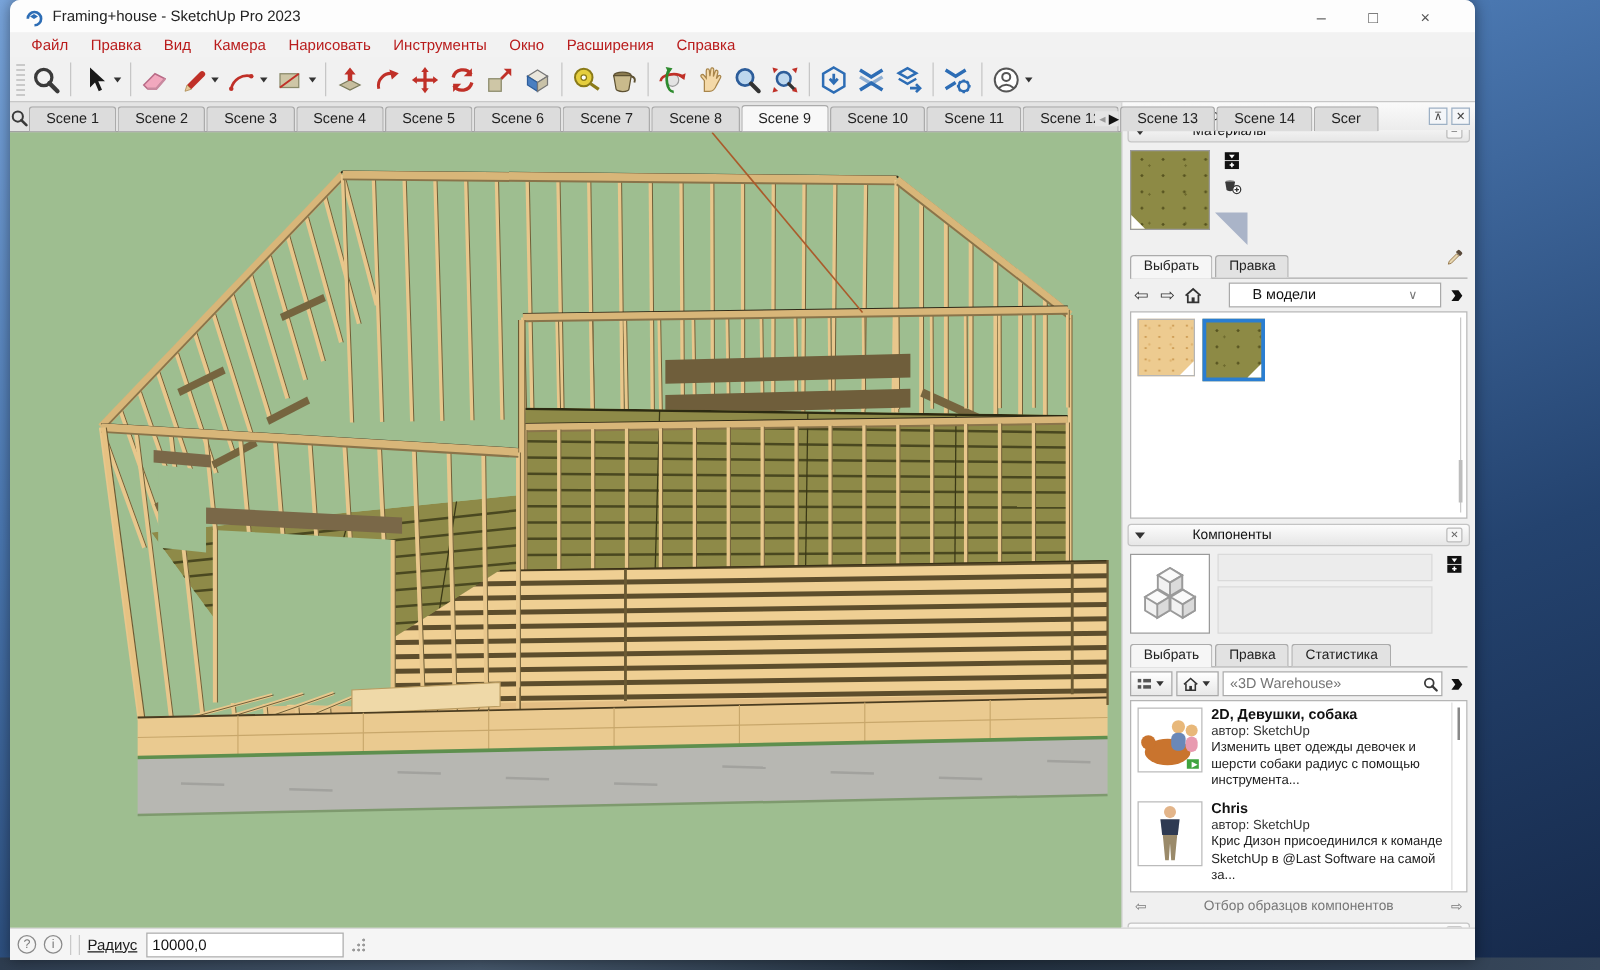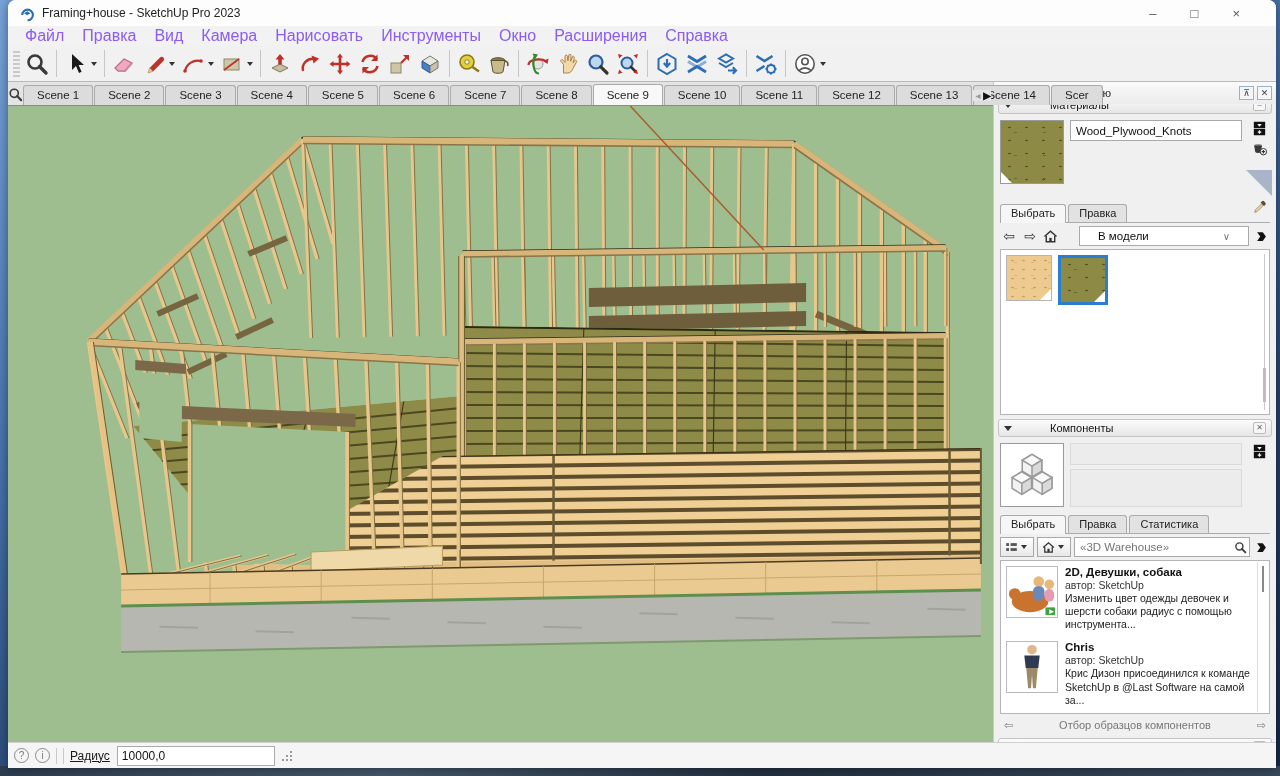--- a/index.html
+++ b/index.html
@@ -5,30 +5,30 @@
   * { box-sizing: border-box; margin: 0; padding: 0; }
   html,body { width:1280px; height:776px; overflow:hidden; }
   body {
     font-family:"Liberation Sans", sans-serif;
     position:relative;
     background: linear-gradient(160deg,#7aa6dd 0%,#4a77b0 35%,#24436f 70%,#16294a 100%);
   }
   .desktop-bottom{position:absolute;left:0;bottom:0;width:1280px;height:10px;
     background:linear-gradient(90deg,#2e3d50,#45576b 30%,#22303f 60%,#38485c);}
   
-  .window{position:absolute;left:8px;top:0;width:1268px;height:768px;
+  .window{position:absolute;left:8px;top:0;width:1172px;height:768px;
     border-radius:8px 8px 0 0;overflow:hidden;display:flex;flex-direction:column;
     box-shadow:0 0 12px rgba(0,0,0,.45);background:#F0F0F0;}
   .titlebar{height:26px;background:#FDFDFD;display:flex;align-items:center;padding:0 10px;flex:none;}
   .titlebar .appicon{width:17px;height:17px;margin-right:7px;}
   .titlebar .title{font-size:12px;color:#222;}
   .wincontrols{margin-left:auto;display:flex;align-items:center;gap:34px;padding-right:26px;color:#555;}
   .wincontrols span{font-size:13px;line-height:1;cursor:default;}
   .menubar{height:20px;background:#F2F2F2;display:flex;align-items:center;padding-left:8px;flex:none;}
-  .menubar span{font-size:16px;color:#8b5cf6;padding:2px 9px;}
+  .menubar span{font-size:12px;color:#b91c1c;padding:2px 9px;}
   
   .toolbar{height:36px;background:#F1F1F1;border-bottom:1px solid #B9B9B9;display:flex;align-items:center;padding-left:3px;flex:none;}
   .tb-grip{width:7px;height:26px;margin:0 2px;background:repeating-linear-gradient(to bottom,#c9c9c9 0 2px,transparent 2px 4px);}
   .tb-sep{width:1px;height:27px;background:#C6C6C6;margin:0 4px;flex:none;}
   .tbtn{width:30px;height:30px;display:flex;align-items:center;justify-content:center;flex:none;border-radius:3px;}
   .tbtn svg{width:24px;height:24px;}
   .caret{width:0;height:0;border-left:3.5px solid transparent;border-right:3.5px solid transparent;border-top:4px solid #333;margin:0 3px 0 0;align-self:center;}
   
   .content{flex:1;display:flex;min-height:0;}
   .main{flex:1;display:flex;flex-direction:column;min-width:0;}
@@ -691,23 +691,20 @@
           <span>Материалы</span>
           <span class="hx">–</span>
         </div>
       </div>
 
       <div class="matpanel">
         <div class="mat-toprow">
           <div class="mat-preview tex-olive">
               <span class="fold-l"></span>
             </div>
-          <div class="mat-name">
-            <input value="Wood_Plywood_Knots" style="">
-          </div>
           <div class="mat-sideicons">
             <svg viewBox="0 0 24 24">
                 <rect x="4" y="2.5" width="16" height="9" fill="#111"></rect>
                 <path d="M12 9.5 l3.2-4 h-6.4z" fill="#fff"></path>
                 <rect x="4" y="12.5" width="16" height="9" fill="#111"></rect>
                 <path d="M12 14.5 v5 M9.5 17 h5" stroke="#fff" stroke-width="1.8"></path>
               </svg>
             <svg viewBox="0 0 24 24">
                 <ellipse cx="10" cy="8" rx="5.5" ry="2" fill="#777"></ellipse>
                 <path d="M4.5 8 h11 l-1.5 9 a4.2 1.8 0 0 1 -8 0Z" fill="#3a3a3a"></path>

